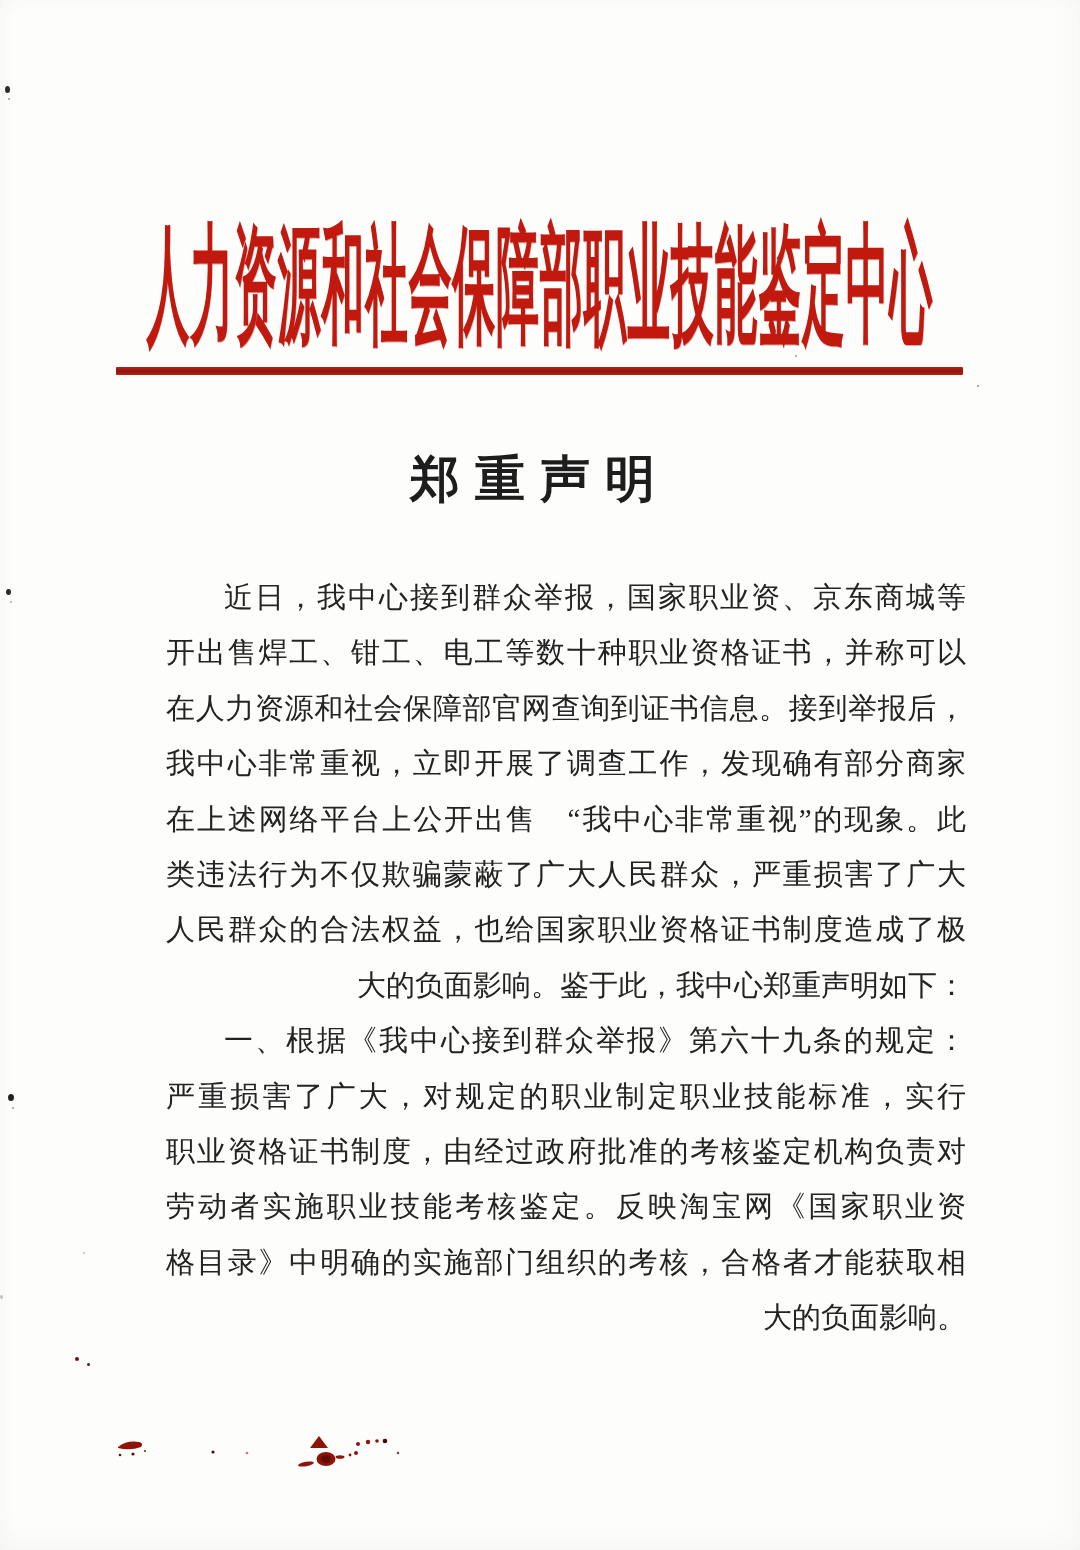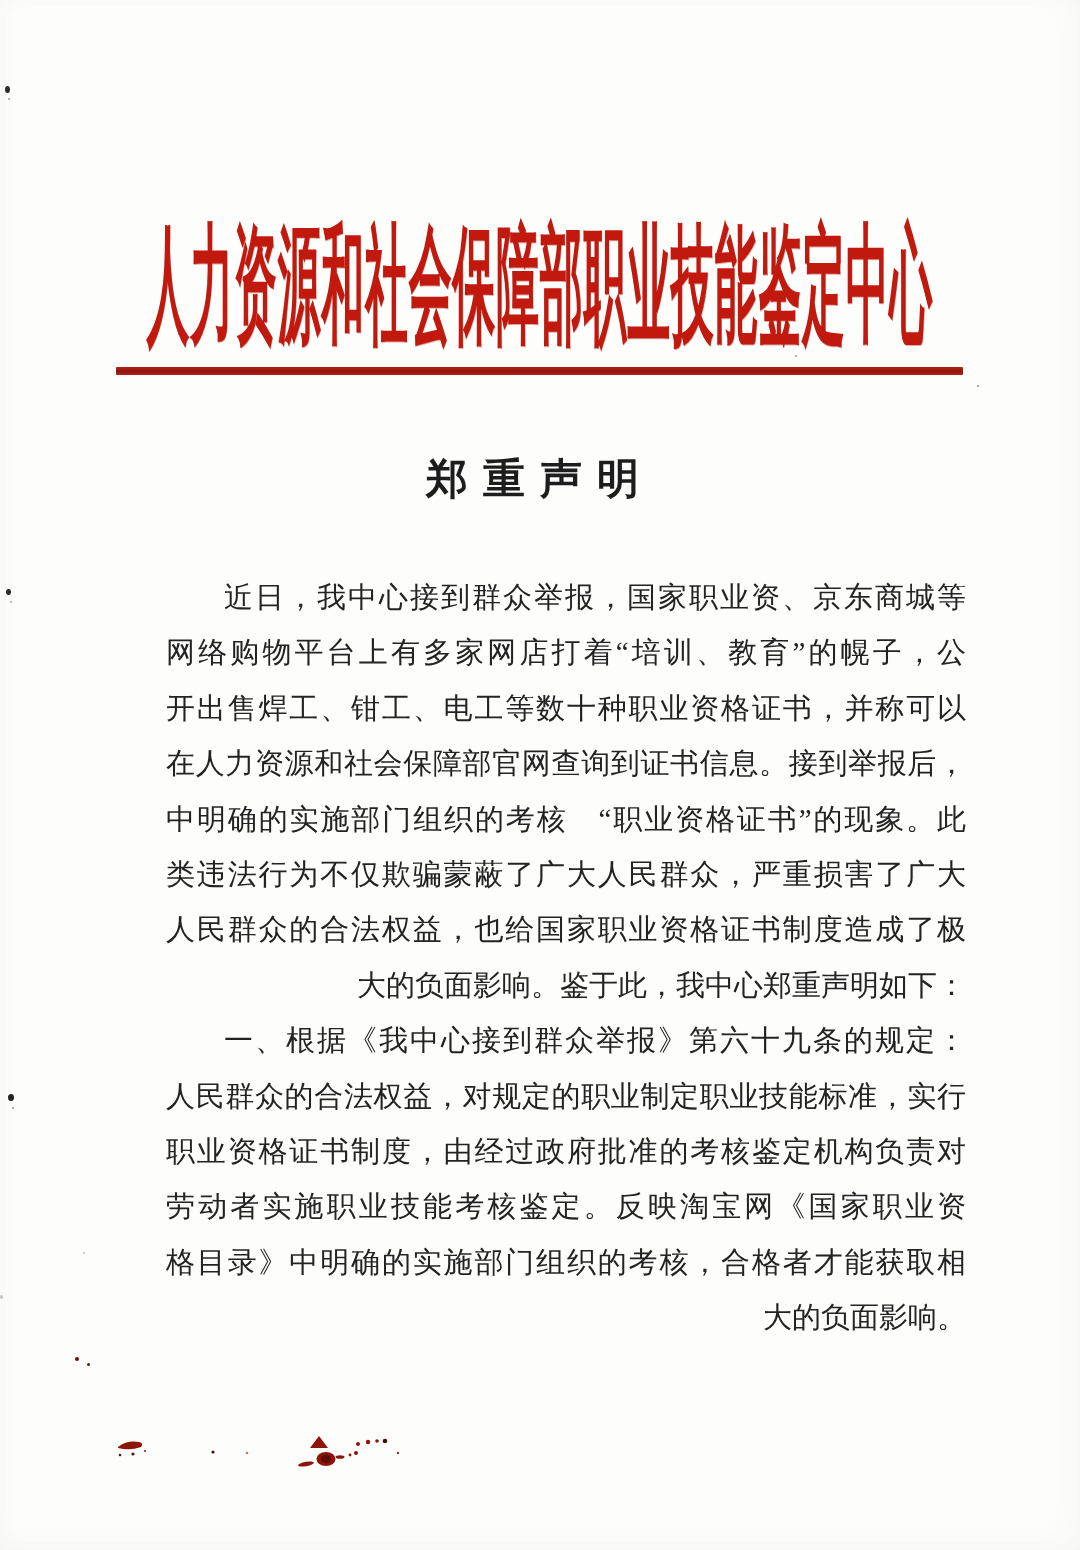--- a/index.html
+++ b/index.html
@@ -33,21 +33,21 @@
   }
   .rule{
     position:absolute;left:116px;top:367px;width:847px;height:8px;
     background:linear-gradient(#b42015,#8f150c 55%,#b42015);
     border-radius:1px;
   }
   
   .stmt-title{
     position:absolute;left:0;top:448px;width:1080px;
     text-align:center;
-    font-size:42px;line-height:62px;
+    font-size:50px;line-height:62px;
     font-weight:bold;
     letter-spacing:15px;
     color:#1d1d1d;
   }
   
   .body-block{
     position:absolute;left:166px;top:570px;width:800px;
     color:#232323;
     font-size:29px;
   }
@@ -75,29 +75,29 @@
 
   <div class="letterhead">
     <span class="lh-text">人力资源和社会保障部职业技能鉴定中心</span>
   </div>
   <div class="rule"></div>
 
   <div class="stmt-title">郑重声明</div>
 
   <div class="body-block">
     <div class="bl j ind">近日，我中心接到群众举报，国家职业资、京东商城等</div>
-    <div class="bl j">网络购物平台上有多家网店打着“培训、教育”的幌子，公</div>
     <div class="bl j">开出售焊工、钳工、电工等数十种职业资格证书，并称可以</div>
     <div class="bl j">在人力资源和社会保障部官网查询到证书信息。接到举报后，</div>
-    <div class="bl j">中明确的实施部门组织的考核　“职业资格证书”的现象。此</div>
+    <div class="bl j">我中心非常重视，立即开展了调查工作，发现确有部分商家</div>
+    <div class="bl j">在上述网络平台上公开出售　“我中心非常重视”的现象。此</div>
     <div class="bl j">类违法行为不仅欺骗蒙蔽了广大人民群众，严重损害了广大</div>
     <div class="bl j">人民群众的合法权益，也给国家职业资格证书制度造成了极</div>
     <div class="bl">大的负面影响。鉴于此，我中心郑重声明如下：</div>
     <div class="bl j ind">一、根据《我中心接到群众举报》第六十九条的规定：</div>
-    <div class="bl j">人民群众的合法权益，对规定的职业制定职业技能标准，实行</div>
+    <div class="bl j">严重损害了广大，对规定的职业制定职业技能标准，实行</div>
     <div class="bl j">职业资格证书制度，由经过政府批准的考核鉴定机构负责对</div>
     <div class="bl j">劳动者实施职业技能考核鉴定。反映淘宝网《国家职业资</div>
     <div class="bl j">格目录》中明确的实施部门组织的考核，合格者才能获取相</div>
     <div class="bl">大的负面影响。</div>
   </div>
 
   <svg class="smudges" width="800" height="75" viewBox="0 0 800 75">
     <g fill="#8e1309">
       <path d="M18,22 q9,-7 21,-5 q5,1 2,5 q-11,4 -23,1 z"></path>
       <circle cx="20" cy="30" r="1.3" fill="#5c0f08"></circle>

